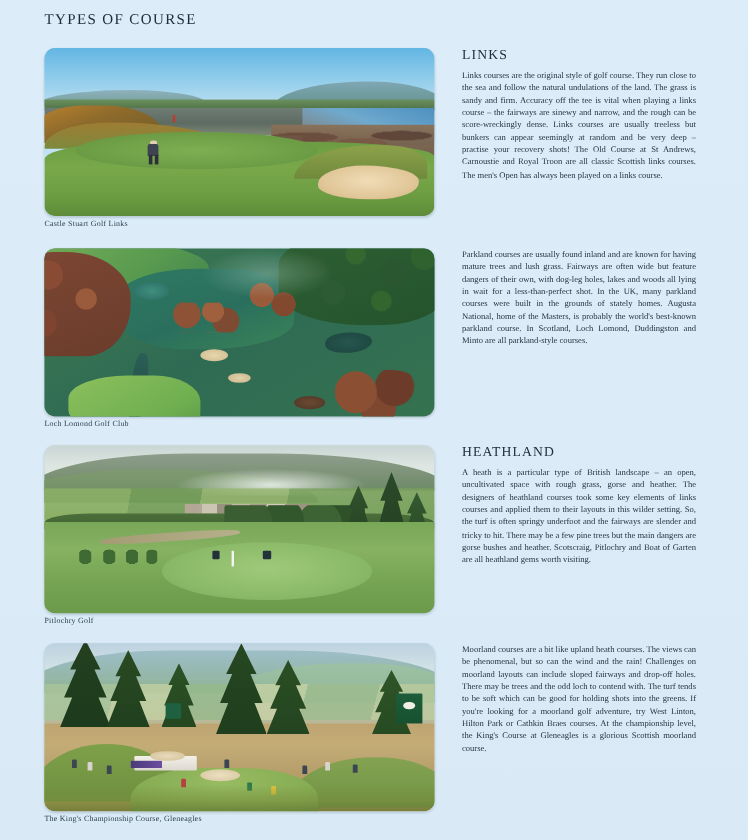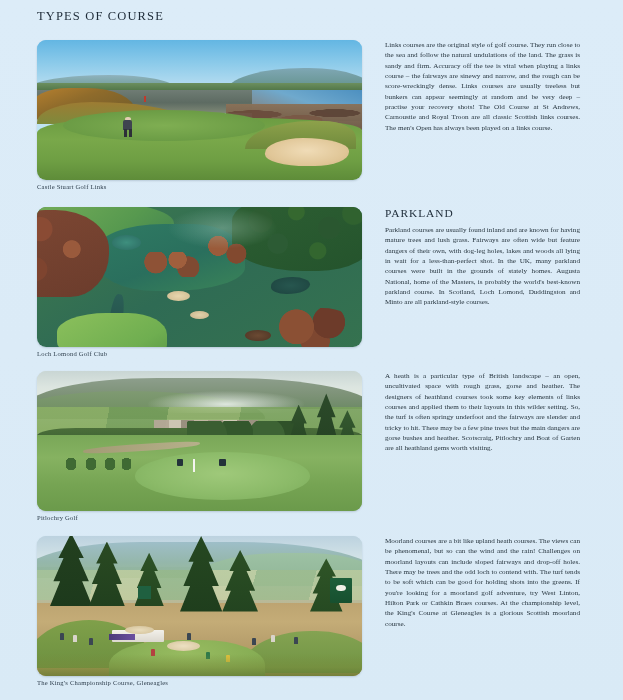--- a/index.html
+++ b/index.html
@@ -501,20 +501,21 @@
         <div class="bunker"></div>
         <div class="flag"></div>
         <div class="golfer-head"></div>
         <div class="golfer-body"></div>
         <div class="golfer-leg"></div>
         <div class="golfer-leg2"></div>
       </div>
       <div class="caption">Castle Stuart Golf Links</div>
     </div>
     <div class="textcol">
+      <h2 class="sect-head">LINKS</h2>
       <p class="sect-body">Links courses are the original style of golf course. They run close to the sea and follow the natural undulations of the land. The grass is sandy and firm. Accuracy off the tee is vital when playing a links course – the fairways are sinewy and narrow, and the rough can be score-wreckingly dense. Links courses are usually treeless but bunkers can appear seemingly at random and be very deep – practise your recovery shots! The Old Course at St Andrews, Carnoustie and Royal Troon are all classic Scottish links courses. The men's Open has always been played on a links course.</p>
     </div>
   </div>
 
   <div class="section" style="top:207px;">
     <div class="figure">
       <div class="photo p2">
         <div class="f-a"></div>
         <div class="f-b"></div>
         <div class="woodR"></div>
@@ -527,21 +528,20 @@
         <div class="burn"></div>
         <div class="greenlow"></div>
         <div class="bunkA"></div>
         <div class="bunkB"></div>
         <div class="bunkC"></div>
         <div class="fogA"></div>
       </div>
       <div class="caption">Loch Lomond Golf Club</div>
     </div>
     <div class="textcol">
-      <h2 class="sect-head">PARKLAND</h2>
       <p class="sect-body">Parkland courses are usually found inland and are known for having mature trees and lush grass. Fairways are often wide but feature dangers of their own, with dog-leg holes, lakes and woods all lying in wait for a less-than-perfect shot. In the UK, many parkland courses were built in the grounds of stately homes. Augusta National, home of the Masters, is probably the world's best-known parkland course. In Scotland, Loch Lomond, Duddingston and Minto are all parkland-style courses.</p>
     </div>
   </div>
 
   <div class="section" style="top:371px;">
     <div class="figure">
       <div class="photo p3">
         <div class="sky3"></div>
         <div class="ridge"></div>
         <div class="ridge2"></div>
@@ -560,20 +560,21 @@
         <div class="smalltree st2"></div>
         <div class="smalltree st3"></div>
         <div class="smalltree st4"></div>
         <div class="buggy1"></div>
         <div class="buggy2"></div>
         <div class="pin"></div>
       </div>
       <div class="caption">Pitlochry Golf</div>
     </div>
     <div class="textcol">
+      <h2 class="sect-head">HEATHLAND</h2>
       <p class="sect-body">A heath is a particular type of British landscape – an open, uncultivated space with rough grass, gorse and heather. The designers of heathland courses took some key elements of links courses and applied them to their layouts in this wilder setting. So, the turf is often springy underfoot and the fairways are slender and tricky to hit. There may be a few pine trees but the main dangers are gorse bushes and heather. Scotscraig, Pitlochry and Boat of Garten are all heathland gems worth visiting.</p>
     </div>
   </div>
 
   <div class="section" style="top:536px;">
     <div class="figure">
       <div class="photo p4">
         <div class="sky4"></div>
         <div class="farhill"></div>
         <div class="farhill2"></div>

